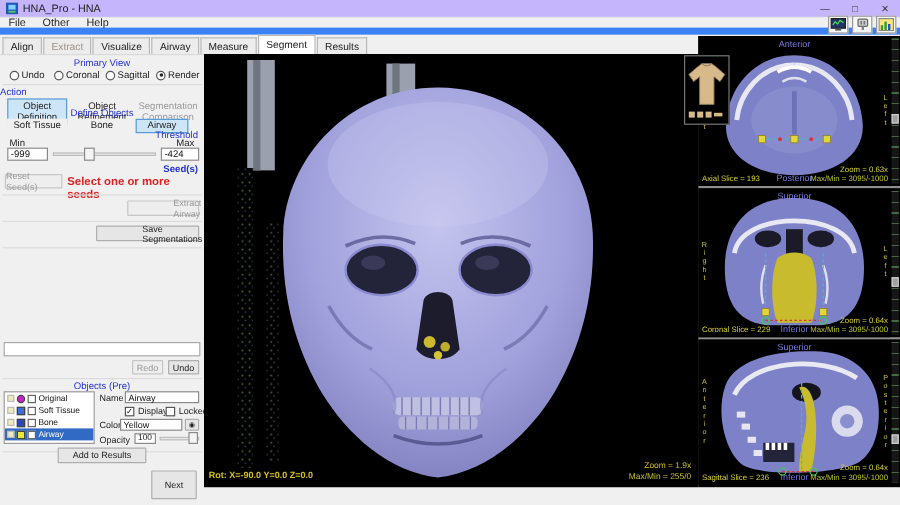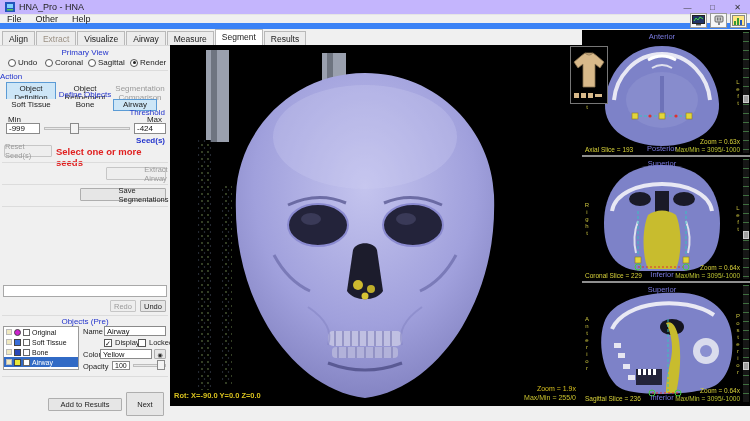--- a/index.html
+++ b/index.html
@@ -233,21 +233,21 @@
     <div class="field" style="left:100px;top:303px;width:52px;height:10px;font-size:7.5px;">Yellow</div>
     <div class="pbtn" style="left:154px;top:303px;width:12px;height:10px;font-size:6px;">◉</div>
     <div style="position:absolute;left:83px;top:316px;font-size:7.5px;color:#222;">Opacity</div>
     <div class="field" style="left:112px;top:315px;width:18px;height:9px;font-size:7px;">100</div>
     <div class="slider" style="left:133px;top:314px;width:33px;height:10px;">
       <span class="track"></span>
       <span class="thumb" style="left:24px;width:8px;height:10px;"></span>
     </div>
 
     <div class="hr" style="top:330px;"></div>
-    <div class="pbtn" style="left:48px;top:352px;width:74px;height:13px;">Add to Results</div>
+    <div class="pbtn" style="left:48px;top:327px;width:74px;height:13px;">Add to Results</div>
     <div class="pbtn" style="left:126px;top:346px;width:38px;height:24px;">Next</div>
   </div>
 
   <div class="mainview">
     <svg width="412" height="361" viewBox="0 0 412 361">
       <defs>
         <pattern id="spk" width="6" height="7" patternUnits="userSpaceOnUse">
           <rect width="6" height="7" fill="#000"></rect>
             <circle cx="2" cy="2" r="0.9" fill="#4a5a35"></circle>
             <circle cx="4.5" cy="5" r="0.7" fill="#39414f"></circle>

